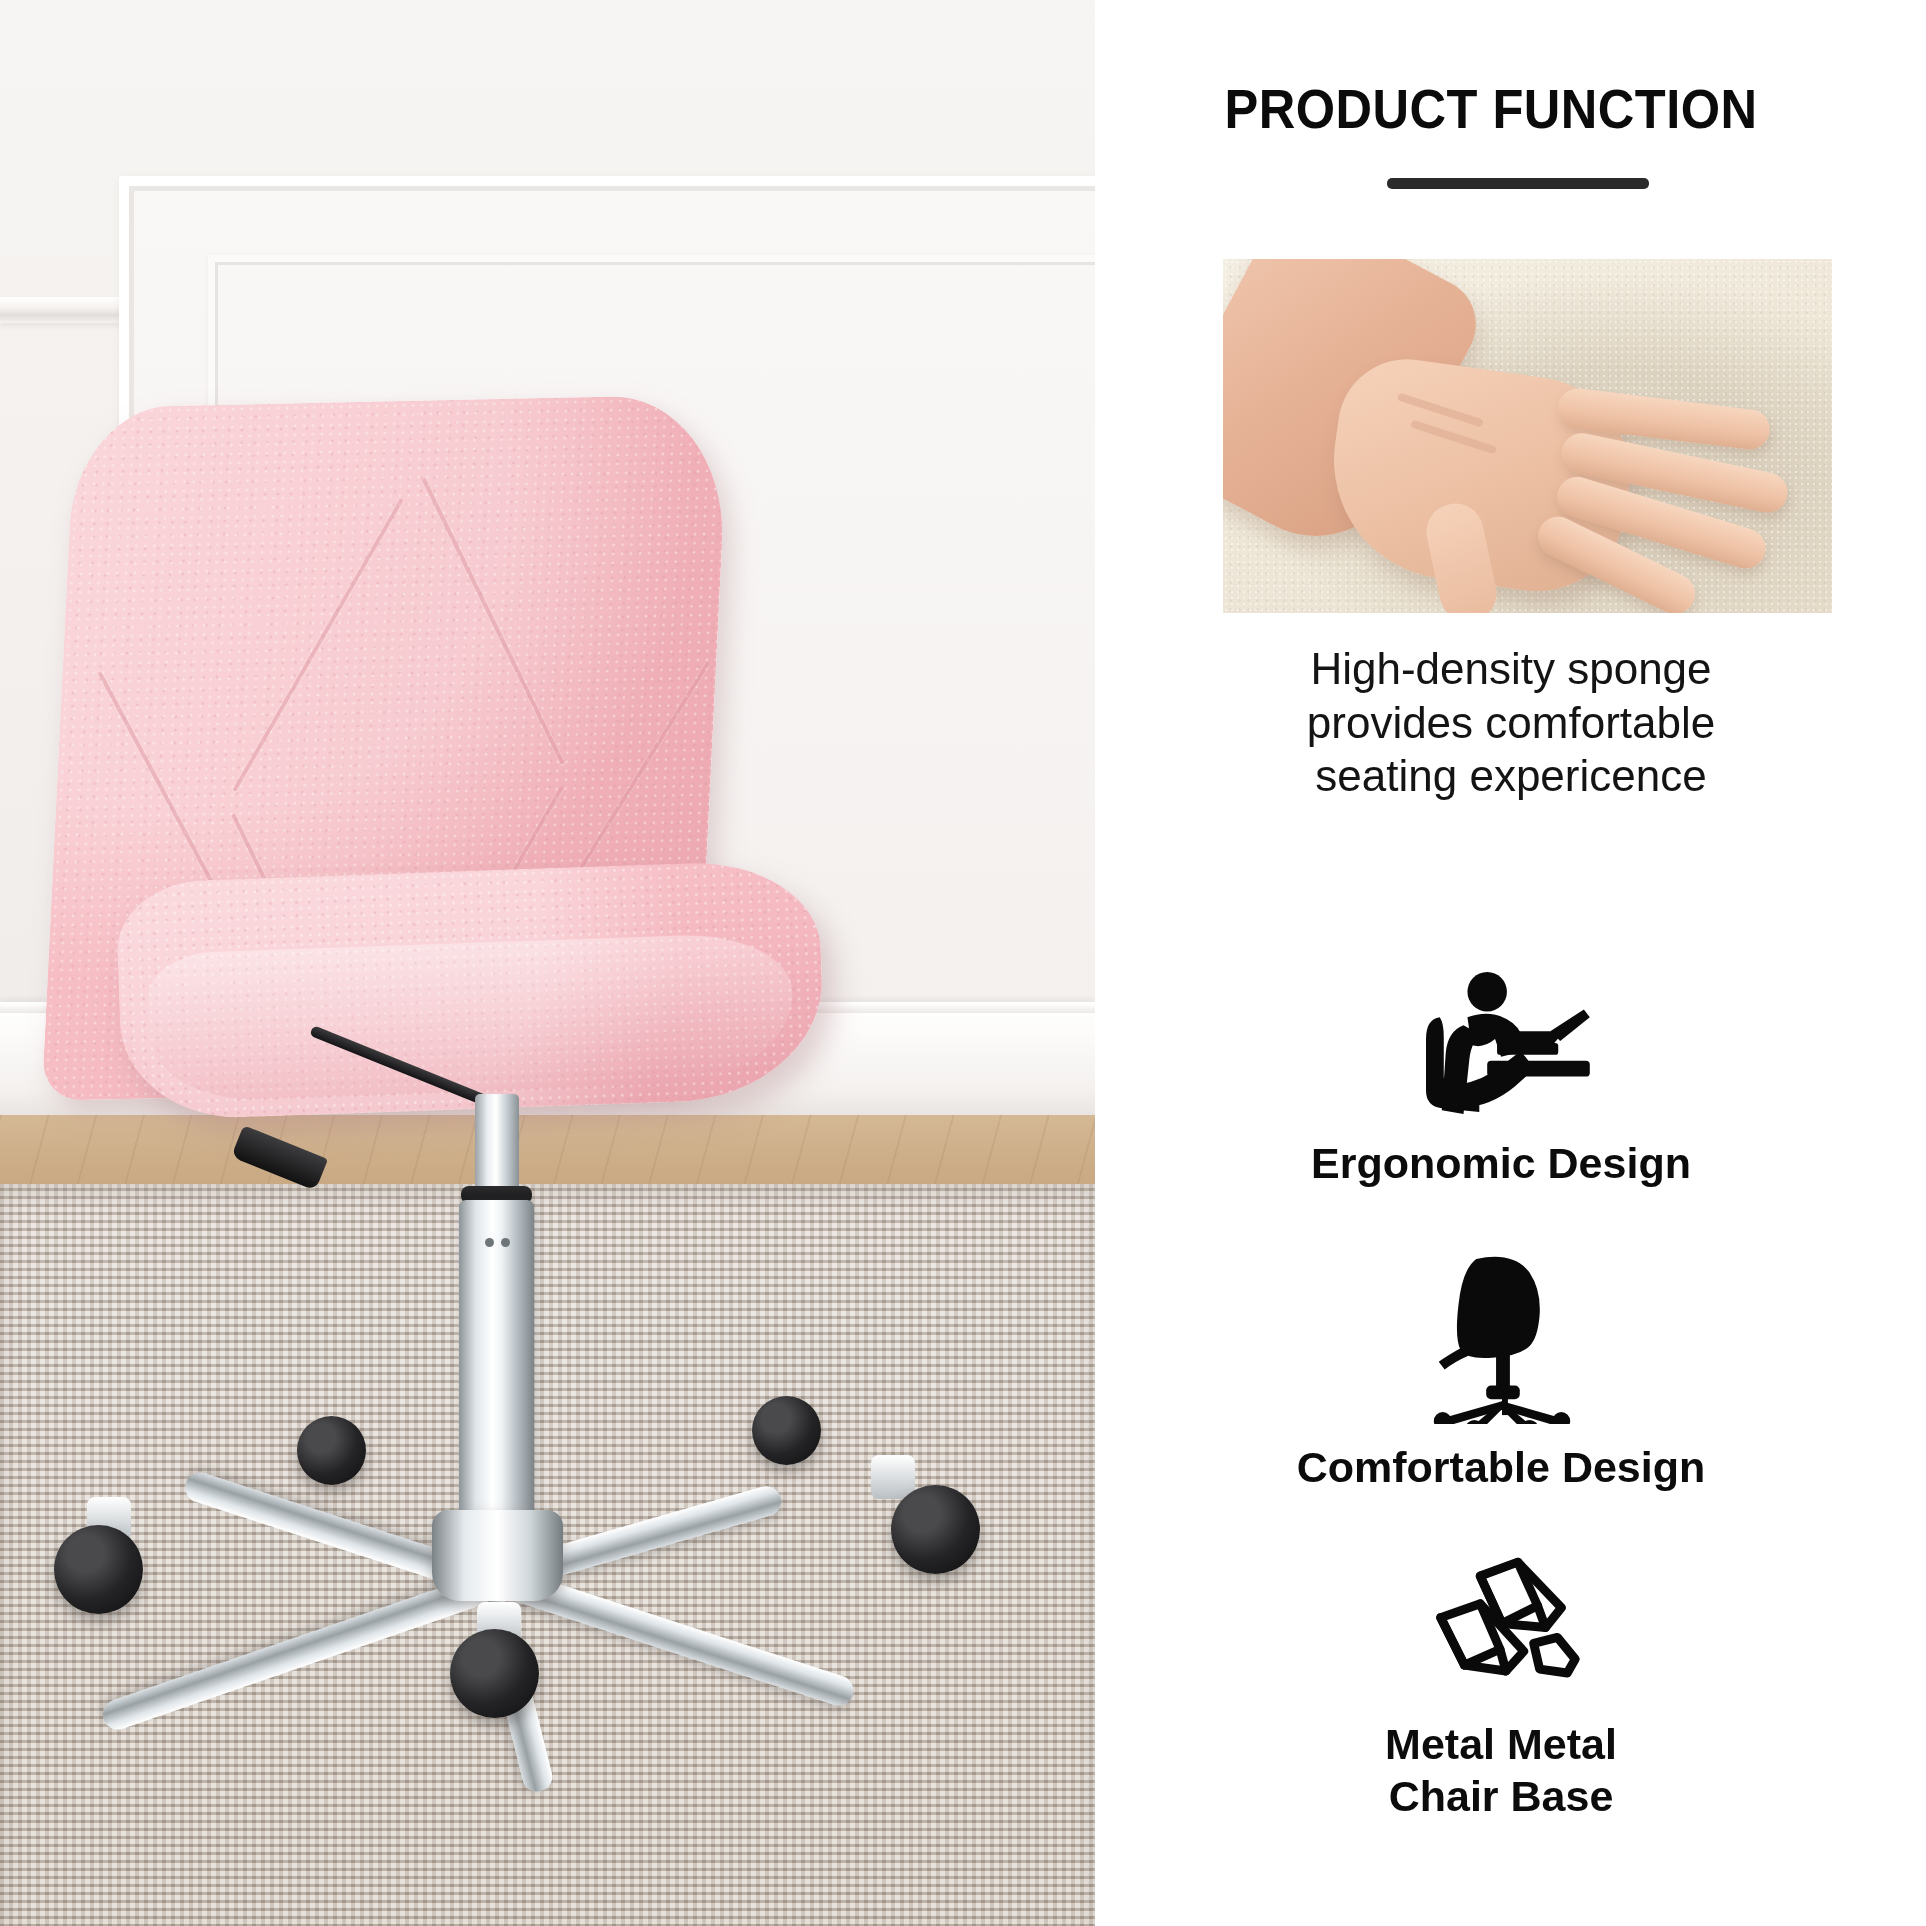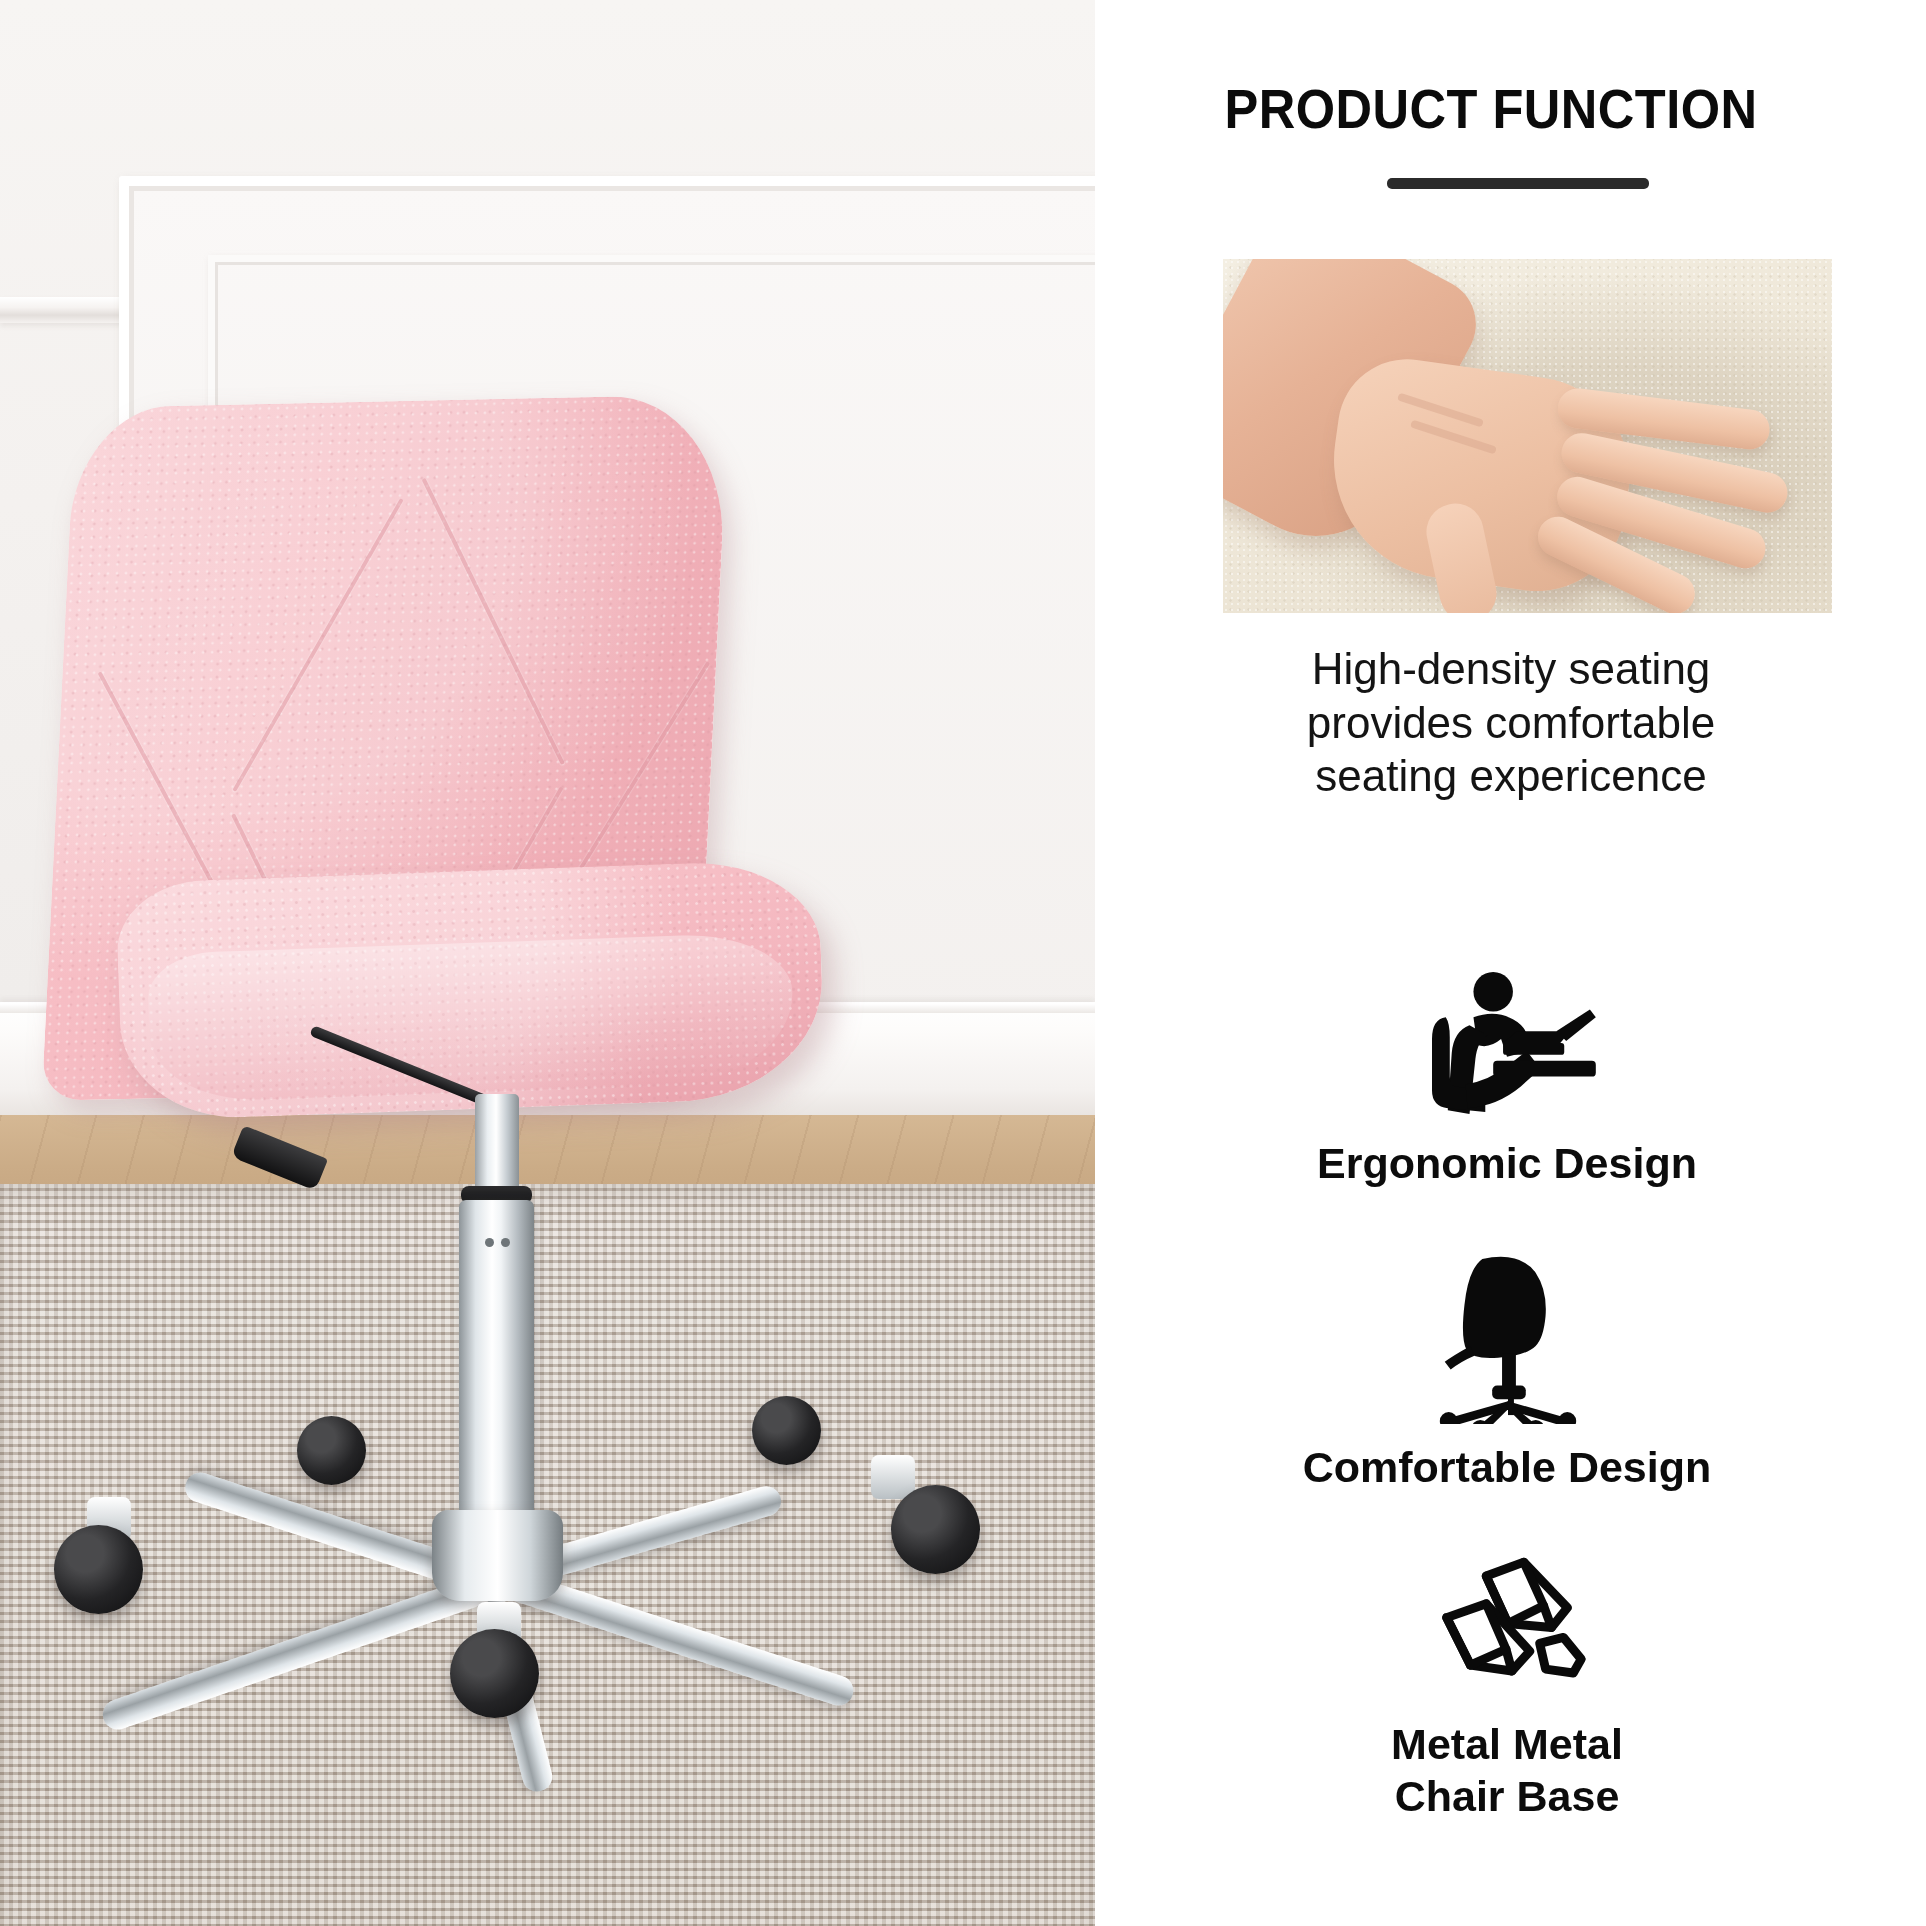--- a/index.html
+++ b/index.html
@@ -254,21 +254,21 @@
   .k1{left:173px;top:147px;transform:rotate(18deg);}
   .k2{left:186px;top:174px;transform:rotate(18deg);}
 
   .feature-caption{
     position:absolute;left:40px;top:642px;width:752px;
     text-align:center;color:#141414;
     font-size:44px;line-height:1.22;font-weight:400;
     font-family:"Liberation Sans","DejaVu Sans",sans-serif;
   }
 
-  .bullets{position:absolute;left:16px;top:970px;width:792px;}
+  .bullets{position:absolute;left:10px;top:970px;width:792px;}
   .bullet{position:relative;width:792px;text-align:center;}
   .bullet .icon{
     display:block;margin:0 auto;
   }
   .bullet .blabel{
     display:block;margin-top:14px;
     font-size:43px;font-weight:bold;color:#0c0c0c;line-height:1.2;
     font-family:"Liberation Sans","DejaVu Sans",sans-serif;
   }
   .b1{margin-top:0;}
@@ -341,21 +341,21 @@
       <div class="finger f1"></div>
       <div class="finger f2"></div>
       <div class="finger f3"></div>
       <div class="finger f4"></div>
       <div class="thumb"></div>
       <div class="knuckle k1"></div>
       <div class="knuckle k2"></div>
     </div>
 
     <div class="feature-caption">
-      <div>High-density seating</div>
+      <div>High-density sponge</div>
       <div>provides comfortable</div>
       <div>seating expericence</div>
     </div>
 
     <div class="bullets">
 
       <div class="bullet b1">
         <span class="icon">
           <svg width="198" height="150" viewBox="0 0 200 152" aria-hidden="true">
             <g fill="#0a0a0a">

